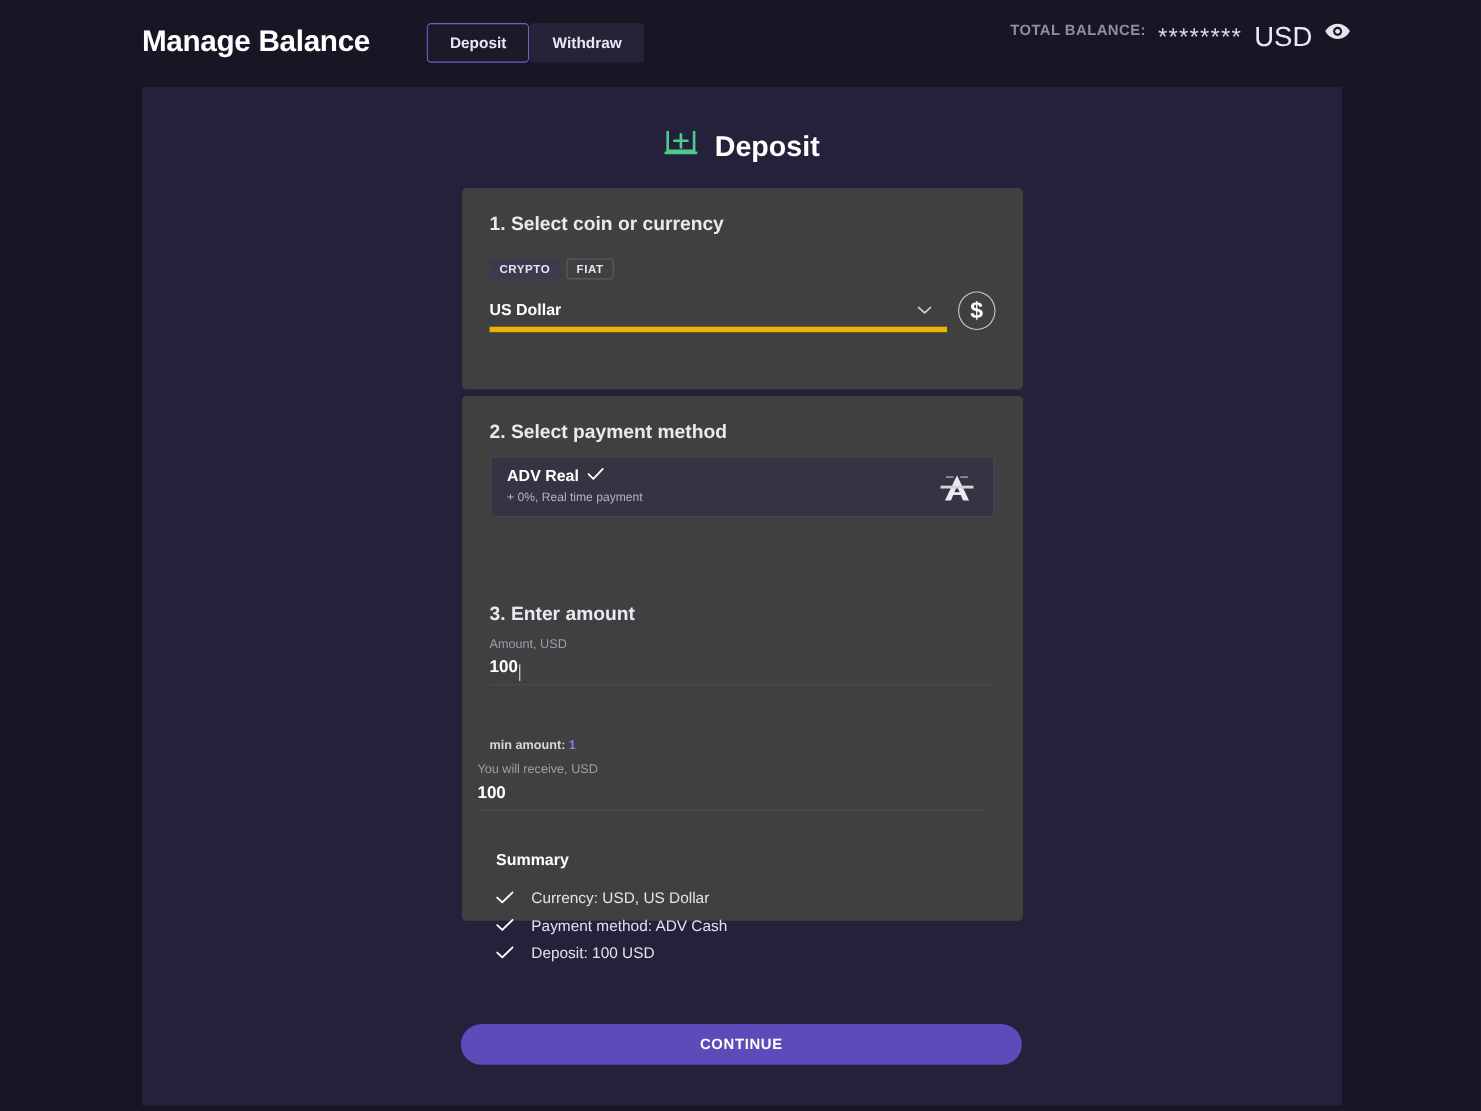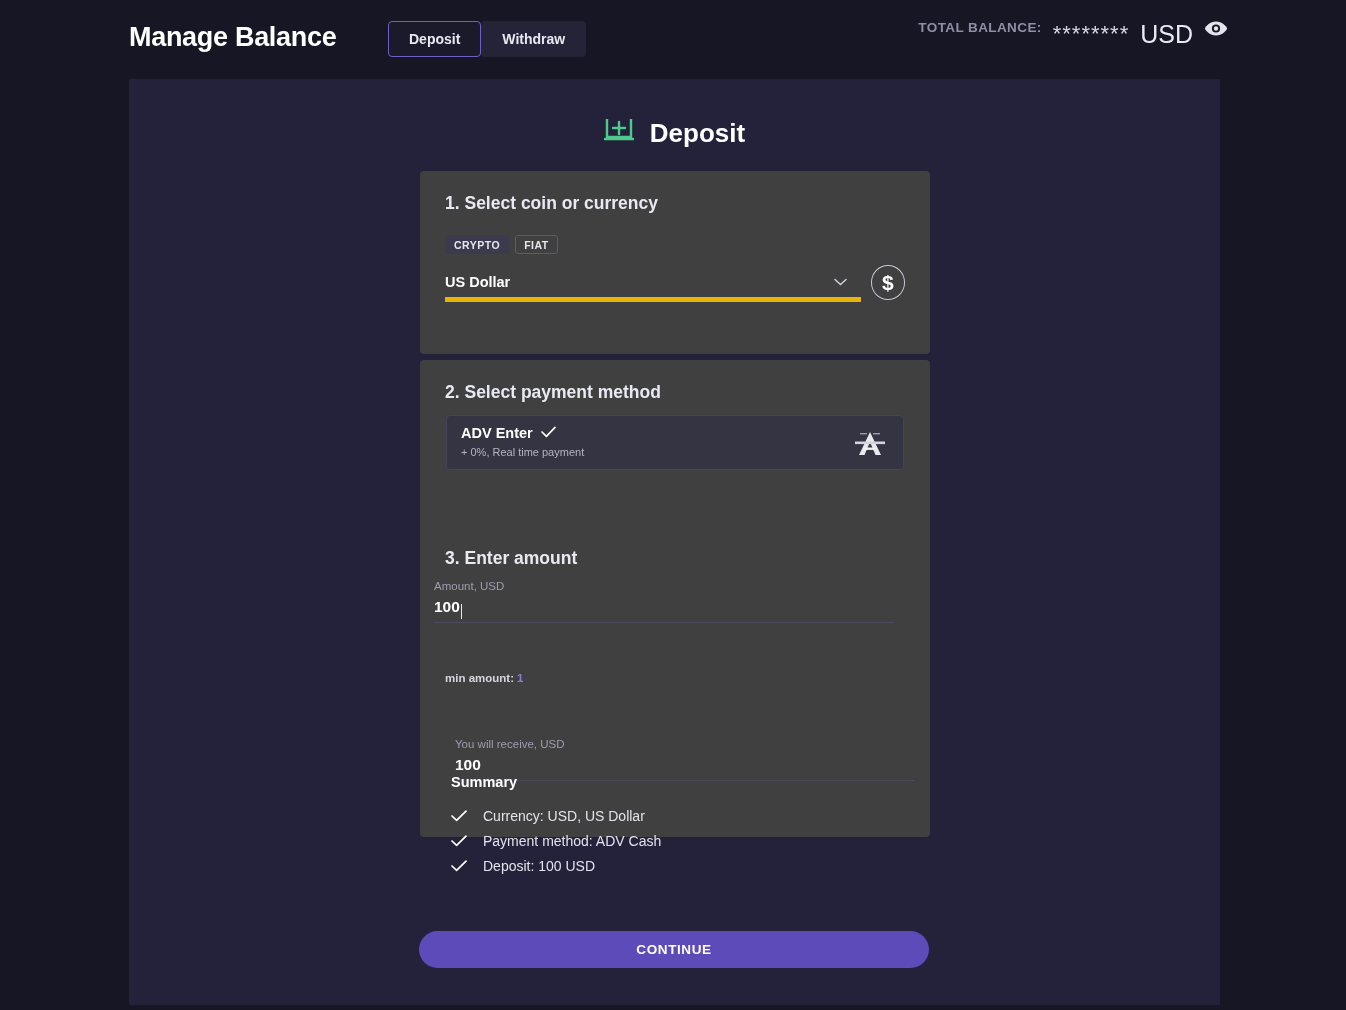--- a/index.html
+++ b/index.html
@@ -227,39 +227,39 @@
   .field-value {
     font-size: 15.5px;
     font-weight: bold;
     color: #ffffff;
     padding-bottom: 6px;
   }
   .field-underline {
     width: 460px;
     border-bottom: 1px solid #4a4960;
   }
-  #amount-group { position: absolute; left: 14px; top: 54px; }
+  #amount-group { position: absolute; left: 25px; top: 54px; }
   #amount-value { display: flex; align-items: center; margin-top: 6px; }
   .caret {
     display: inline-block;
     width: 1.5px; height: 15px;
     background: #e8e8f2;
     margin-left: 1px;
     position: relative;
     top: 1px;
   }
   #min-amount {
     position: absolute;
     left: 25px; top: 146px;
     font-size: 11.5px;
     color: #d5d5e0;
     font-weight: bold;
   }
   #min-amount .v { color: #8b7de0; font-weight: bold; margin-left: 3px; }
-  #receive-group { position: absolute; left: 35px; top: 168px; margin-top: 44px; }
+  #receive-group { position: absolute; left: 14px; top: 168px; }
   #receive-value { margin-top: 6px; }
 
   
   .summary {
     position: absolute;
     left: 322px; top: 695px;
     width: 450px;
   }
   .summary-title {
     font-size: 14.5px;
@@ -352,21 +352,21 @@
         </div>
         <div class="coin-badge">$</div>
       </div>
     </div>
 
     <div class="card" id="card2">
       <div class="card-title">2. Select payment method</div>
 
       <div class="pay-method">
         <div class="pm-name">
-          <span>ADV Enter</span>
+          <span>ADV Real</span>
           <span>
             <svg width="15" height="12" viewBox="0 0 15 12">
               <path d="M1 6 L5.4 10.3 L14 1.3" fill="none" stroke="#ffffff" stroke-width="1.7" stroke-linecap="round" stroke-linejoin="round"></path>
             </svg>
           </span>
         </div>
         <div class="pm-sub">+ 0%, Real time payment</div>
         <div class="pm-logo">
           <svg width="34" height="32" viewBox="0 0 34 32">
             <path d="M17 4 L28 27 L22.5 27 L17 14 L11.5 27 L6 27 Z" fill="#e8e8ee"></path>

